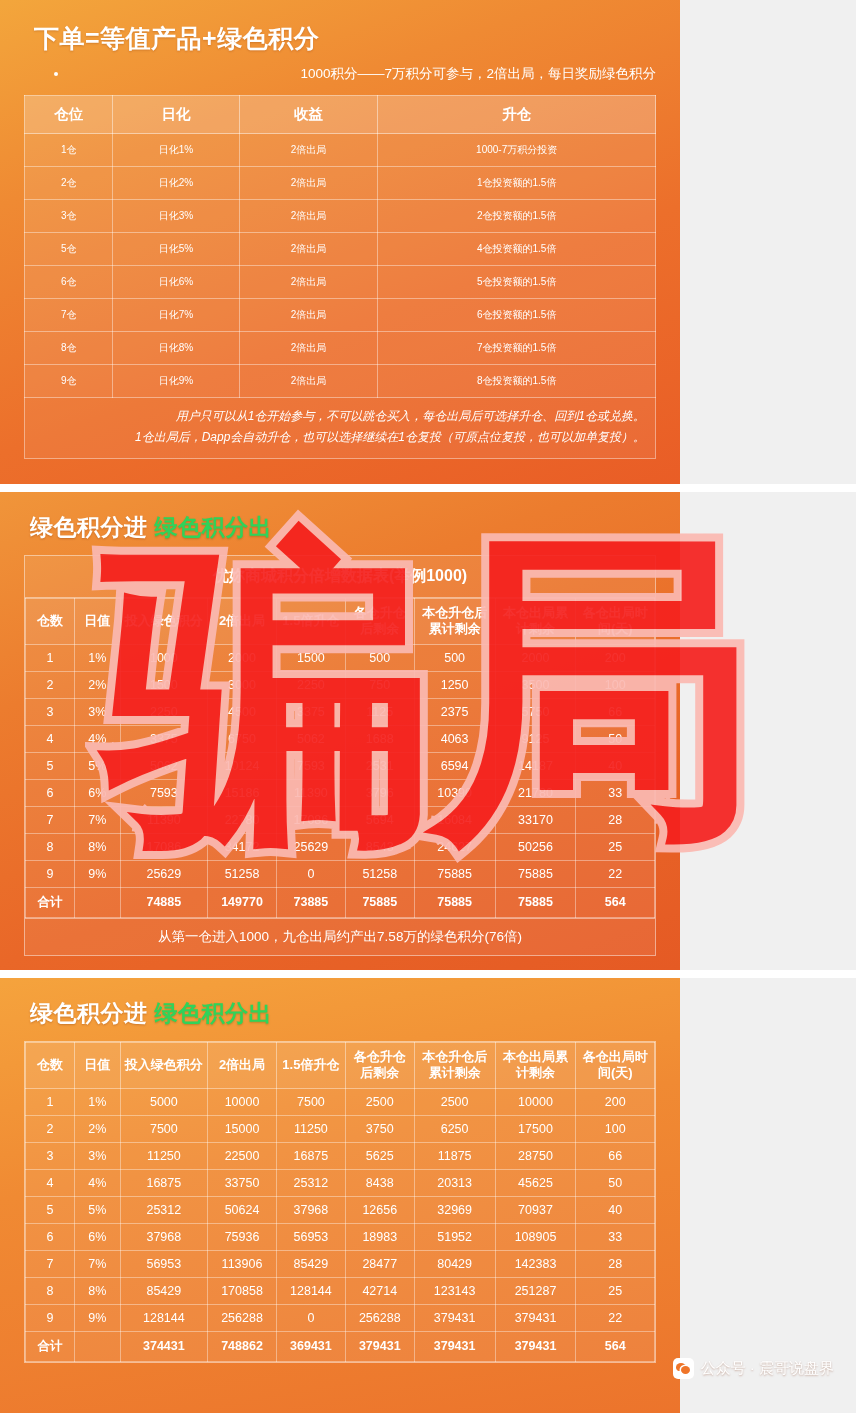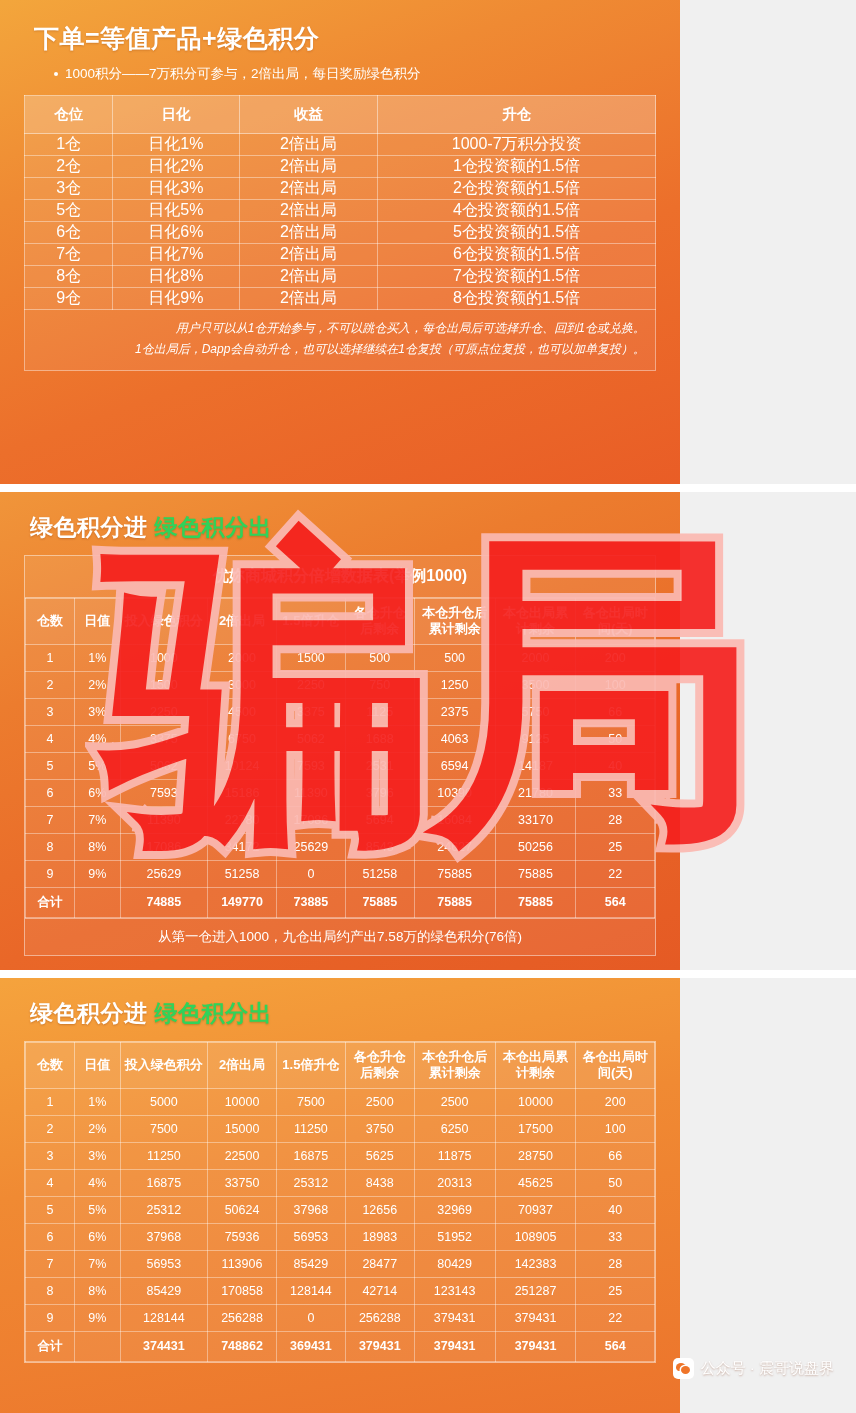--- a/index.html
+++ b/index.html
@@ -52,20 +52,21 @@
     margin: 4px 0 10px 10px;
     text-shadow: 0 1px 2px rgba(120,40,0,0.25);
   }
   .p1-bullet {
     color: #ffffff;
     font-size: 13.5px;
     margin: 0 0 12px 30px;
     display: flex;
     align-items: center;
     gap: 7px;
+    justify-content: space-between;
   }
   .p1-bullet .dot {
     width: 4px; height: 4px; border-radius: 50%;
     background: #ffffff; display: inline-block; flex: 0 0 auto;
   }
 
   .section-title {
     font-size: 23px;
     font-weight: bold;
     color: #ffffff;
@@ -92,24 +93,24 @@
     background: rgba(255,255,255,0.14);
     color: #ffffff;
     font-weight: bold;
     font-size: 14.5px;
     padding: 9px 6px;
     border: 1px solid rgba(255,255,255,0.45);
     text-align: center;
   }
   .t1 td {
     color: #ffffff;
-    padding: 0 4px;
+    padding: 9px 4px;
     border: 1px solid rgba(255,255,255,0.40);
     text-align: center;
-    font-size: 16px;
+    font-size: 10px;
   }
   .t1-note {
     border: 1px solid rgba(255,255,255,0.40);
     border-top: none;
     color: #ffffff;
     font-size: 12px;
     text-align: right;
     line-height: 1.75;
     padding: 8px 10px 10px 10px;
     background: rgba(255,255,255,0.07);

